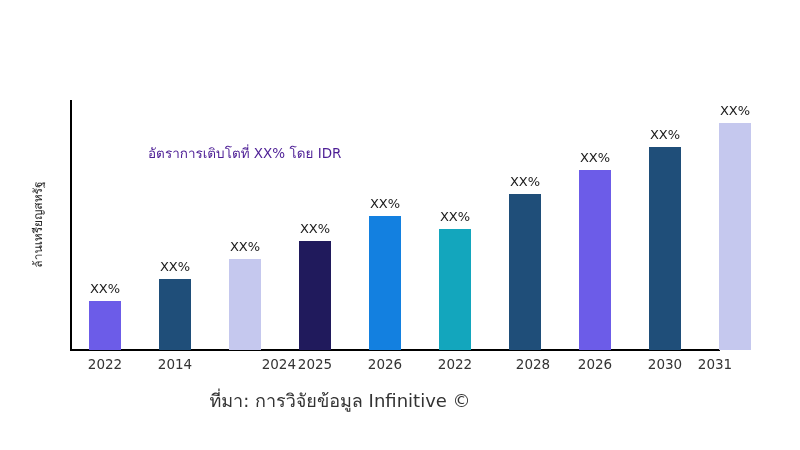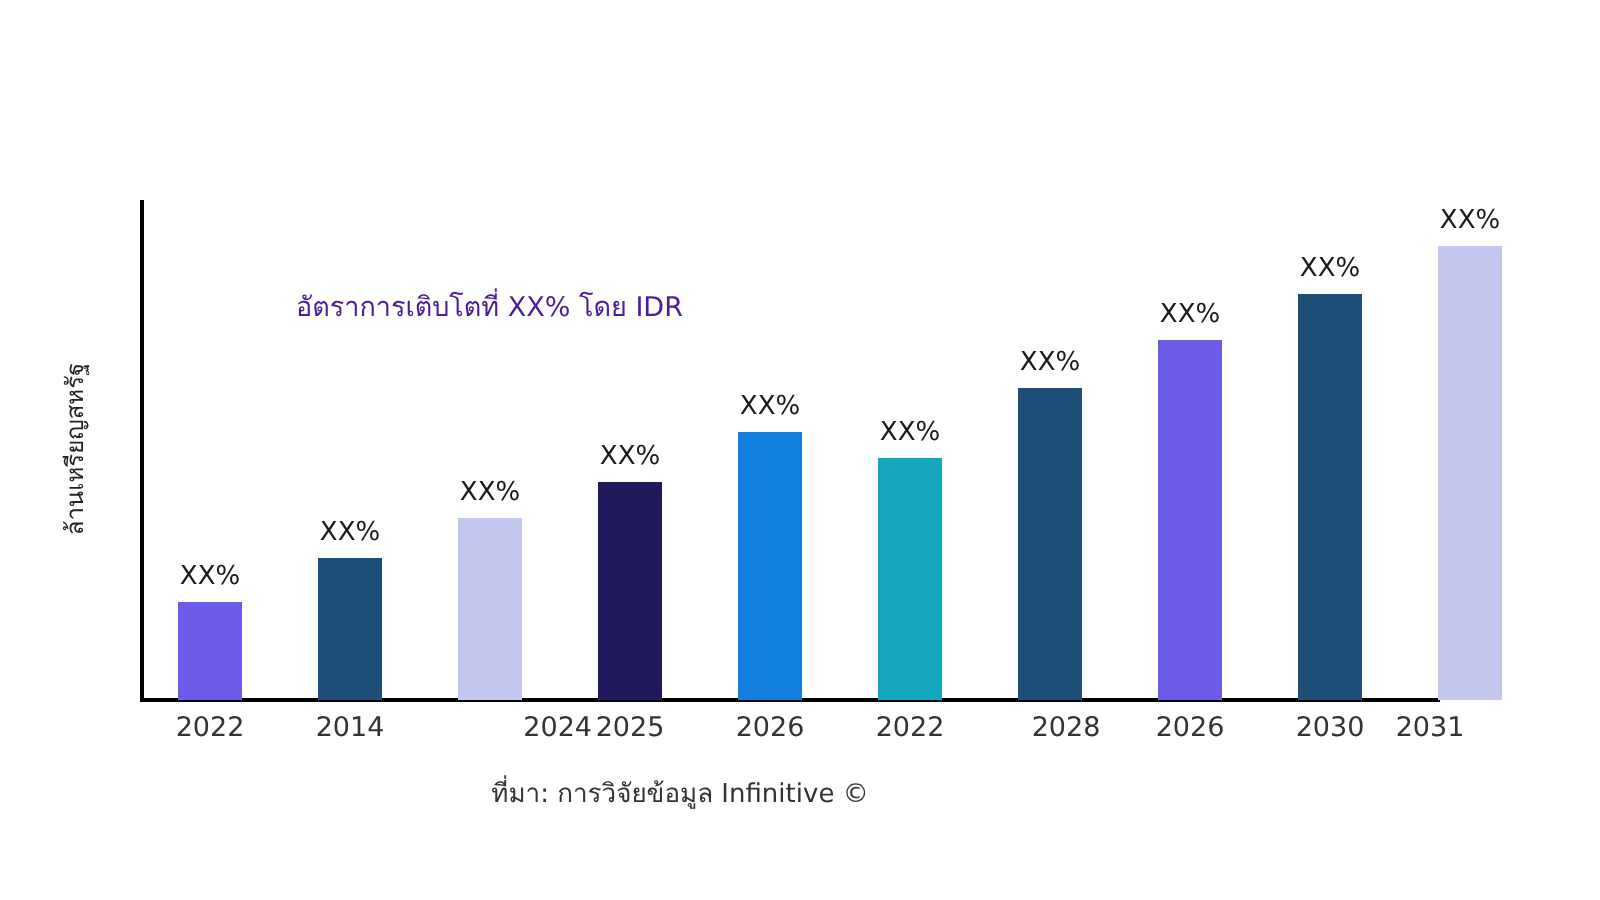--- a/index.html
+++ b/index.html
@@ -136,21 +136,21 @@
     white-space: nowrap;
   }
 
   
   .source-note {
     position: absolute;
     left: 0;
     top: 386px;
     width: 680px;
     text-align: center;
-    font-size: 13px;
+    font-size: 18px;
     color: #333333;
   }
 </style>
 </head>
 <body>
 
 <div id="chart-root">
 
 
   <div class="ylabel-wrap">

